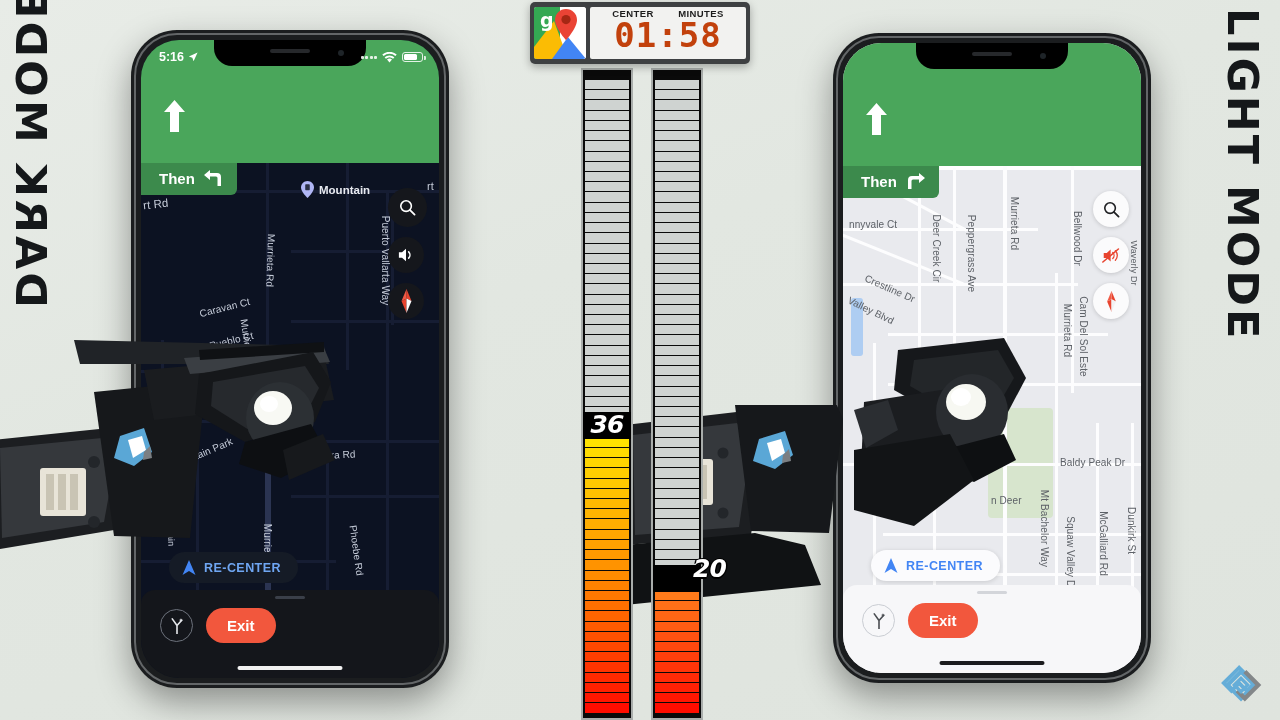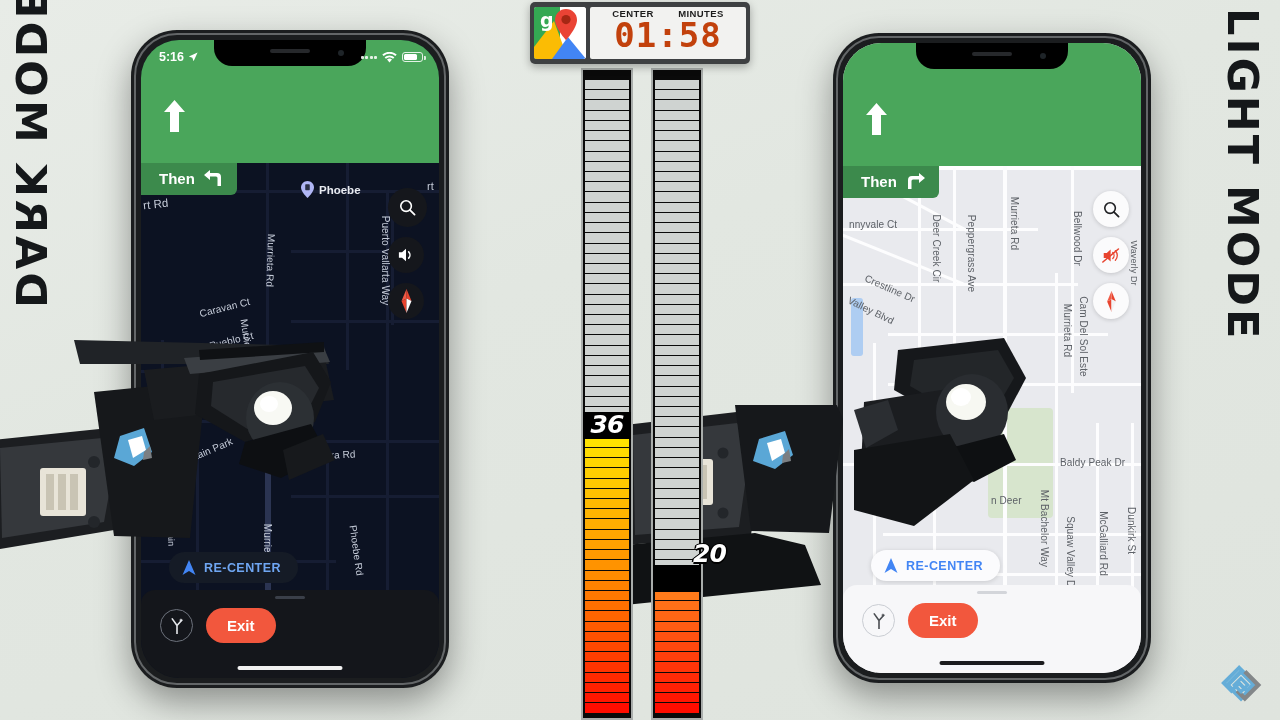--- a/index.html
+++ b/index.html
@@ -248,21 +248,21 @@
       <span class="st" style="left:26px; top:460px; transform:rotate(80deg); font-size:9px;">k Dr</span>
       <span class="st" style="left:24px; top:495px; transform:rotate(88deg); font-size:9px;">ain</span>
       <span class="st" style="left:274px; top:100px; transform:rotate(88deg); font-size:9px;">illin</span>
       <span class="st" style="left:286px; top:140px; font-size:11px;">rt</span>
 
       <div class="poi" style="left:160px; top:141px;">
         <svg class="poi-pin" viewBox="0 0 20 26">
           <path d="M10 0C4.5 0 0 4.4 0 9.9 0 17 10 26 10 26s10-9 10-16.1C20 4.4 15.5 0 10 0z" fill="#b0b6f5"></path>
           <rect x="6.5" y="5" width="7" height="9" rx="1" fill="#2a2f45"></rect>
         </svg>
-        <span class="poi-label">Phoebe</span>
+        <span class="poi-label">Mountain</span>
       </div>
     </div>
 
     <div class="nav-header">
       <svg class="nav-arrow" width="23" height="32" viewBox="0 0 23 32">
         <path d="M11.5 0 L22 12 H16 V32 H7 V12 H1 Z" fill="#fff"></path>
       </svg>
     </div>
     <div class="then-banner">
       <span>Then</span>
@@ -617,21 +617,21 @@
       <div class="gauge-seg" style="background: rgb(255, 82, 17);"></div>
       <div class="gauge-seg" style="background: rgb(255, 72, 14);"></div>
       <div class="gauge-seg" style="background: rgb(255, 63, 12);"></div>
       <div class="gauge-seg" style="background: rgb(255, 53, 9);"></div>
       <div class="gauge-seg" style="background: rgb(255, 43, 7);"></div>
       <div class="gauge-seg" style="background: rgb(255, 33, 5);"></div>
       <div class="gauge-seg" style="background: rgb(255, 23, 2);"></div>
       <div class="gauge-seg" style="background: rgb(255, 13, 0);"></div>
     </div>
   <div style="position: absolute; left: 0px; right: 0px; height: 27px; background: rgb(0, 0, 0); z-index: 2; top: 495.29px;"></div>
-    <div class="gauge-val" id="val-right" style="top: 471px; padding-left: 40px;">20</div>
+    <div class="gauge-val" id="val-right" style="top: 486px; padding-left: 40px;">20</div>
 </div>
 
 <svg class="arm" id="arm-left" width="340" height="300" viewBox="0 0 340 300" style="left:-6px; top:340px;">
   <path d="M0 100 L115 88 L135 110 L120 190 L0 210 Z" fill="#1c1e21"></path>
   <path d="M6 108 L108 98 L122 116 L110 182 L8 198 Z" fill="#35383c"></path>
   <rect x="46" y="128" width="46" height="48" rx="3" fill="#e8e4d8"></rect>
   <rect x="52" y="134" width="8" height="36" fill="#c9c4b4"></rect>
   <rect x="64" y="134" width="8" height="36" fill="#c9c4b4"></rect>
   <rect x="76" y="134" width="8" height="36" fill="#c9c4b4"></rect>
   <circle cx="100" cy="122" r="6" fill="#23262a"></circle>

